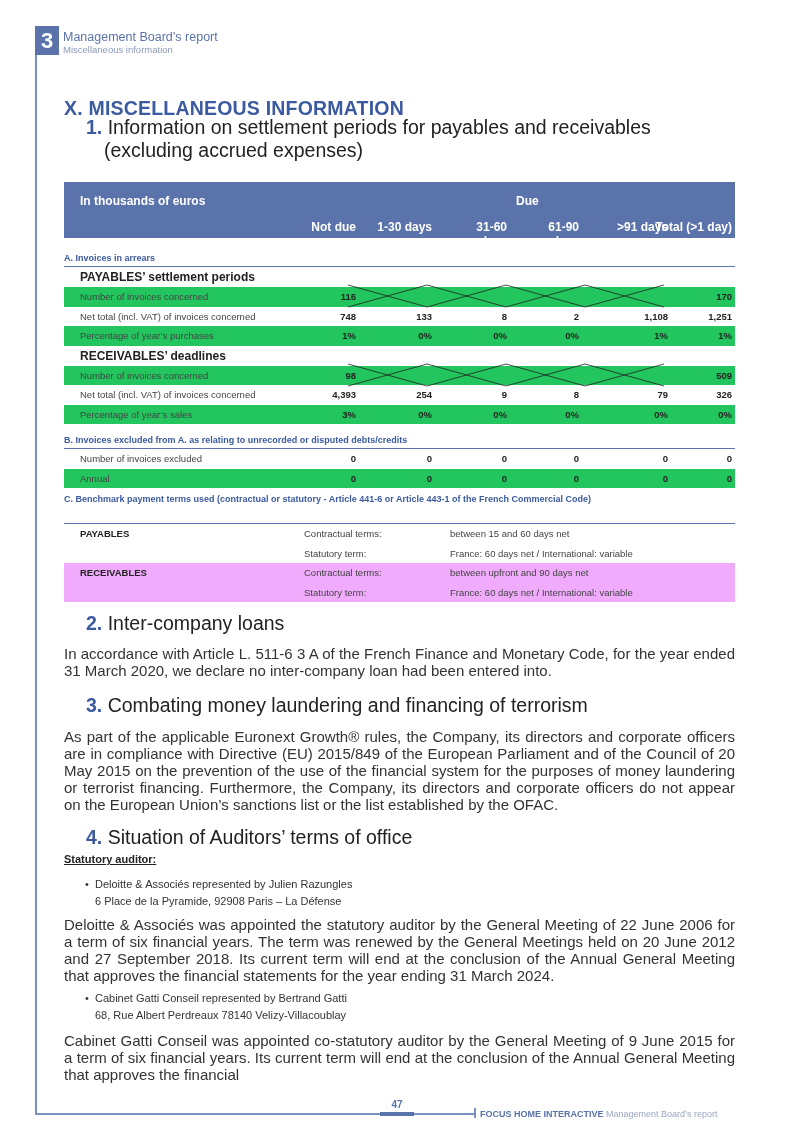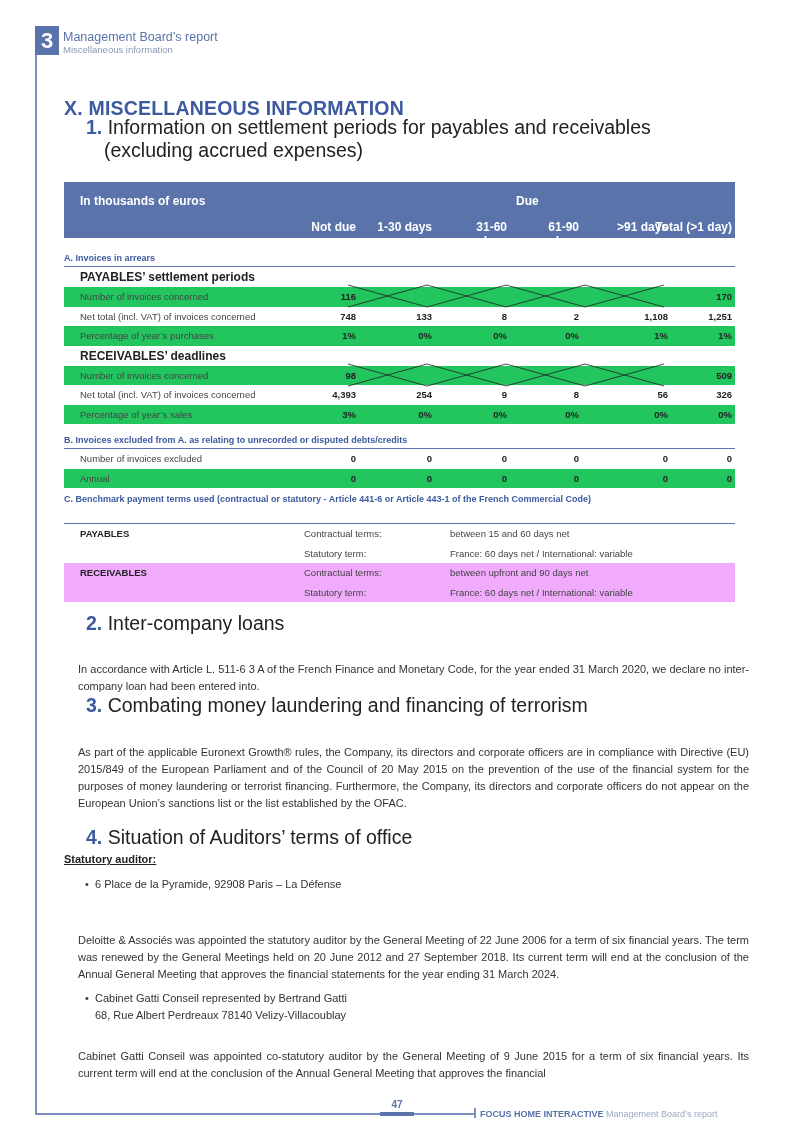--- a/index.html
+++ b/index.html
@@ -45,21 +45,21 @@
 
   .xsvg { position: absolute; left: 284px; top: -4px; width: 316px; height: 28px; }
 
   .terms-row { position: relative; height: 19.5px; line-height: 19.5px; }
   .terms-row.shade { background: #f0abfc; }
   .terms-row .party { position: absolute; left: 16px; font-weight: bold; color: #222; }
   .terms-row .tlabel { position: absolute; left: 240px; color: #444; }
   .terms-row .tval { position: absolute; left: 386px; color: #444; }
 
   
-  .para { position: absolute; left: 78px; width: 671px; font-size: 11px; line-height: 17px; color: #333; text-align: justify; margin-top: 16px; }
+  .para { position: absolute; left: 64px; width: 671px; font-size: 15px; line-height: 17px; color: #333; text-align: justify; }
   .underline-title { position: absolute; left: 64px; font-size: 11px; font-weight: bold; text-decoration: underline; color: #222; }
   .bullet { position: absolute; left: 86px; font-size: 11px; line-height: 17px; color: #333; }
   .bullet .dot { position: absolute; left: -1px; }
   .bullet .txt { margin-left: 9px; }
 
   
   .page-num { position: absolute; left: 382px; top: 1099px; width: 30px; text-align: center; font-size: 10px; font-weight: bold; color: #5a73ab; }
   .page-num-bar { position: absolute; left: 380px; top: 1112px; width: 34px; height: 4px; background: #5a73ab; }
   .footer-brand { position: absolute; left: 480px; top: 1109px; font-size: 9px; color: #5a73ab; }
   .footer-brand b { font-weight: bold; }
@@ -139,21 +139,21 @@
       <polyline points="0,24 79,2 158,24 237,2 316,24" fill="none" stroke="#222" stroke-width="0.8"></polyline>
     </svg>
     <span class="v c6">509</span>
   </div>
   <div class="row">
     <span class="lbl">Net total (incl. VAT) of invoices concerned</span>
     <span class="v c1">4,393</span>
     <span class="v c2">254</span>
     <span class="v c3">9</span>
     <span class="v c4">8</span>
-    <span class="v c5">56</span>
+    <span class="v c5">79</span>
     <span class="v c6">326</span>
   </div>
   <div class="row shade">
     <span class="lbl">Percentage of year’s sales</span>
     <span class="v c1">3%</span>
     <span class="v c2">0%</span>
     <span class="v c3">0%</span>
     <span class="v c4">0%</span>
     <span class="v c5">0%</span>
     <span class="v c6">0%</span>
@@ -216,20 +216,21 @@
 <div class="para" style="top:728px;">As part of the applicable Euronext Growth® rules, the Company, its directors and corporate officers are in compliance with Directive (EU) 2015/849 of the European Parliament and of the Council of 20 May 2015 on the prevention of the use of the financial system for the purposes of money laundering or terrorist financing. Furthermore, the Company, its directors and corporate officers do not appear on the European Union’s sanctions list or the list established by the OFAC.</div>
 
 <div class="sec-heading" style="top:826px;">
   <span class="num">4.</span>
   <span>Situation of Auditors’ terms of office</span>
 </div>
 <div class="underline-title" style="top:853px;">Statutory auditor:</div>
 
 <div class="bullet" style="top:876px;">
   <span class="dot">•</span>
+  <div class="txt">Deloitte &amp; Associés represented by Julien Razungles</div>
   <div class="txt">6 Place de la Pyramide, 92908 Paris – La Défense</div>
 </div>
 <div class="para" style="top:916px;">Deloitte &amp; Associés was appointed the statutory auditor by the General Meeting of 22 June 2006 for a term of six financial years. The term was renewed by the General Meetings held on 20 June 2012 and 27 September 2018. Its current term will end at the conclusion of the Annual General Meeting that approves the financial statements for the year ending 31 March 2024.</div>
 
 <div class="bullet" style="top:990px;">
   <span class="dot">•</span>
   <div class="txt">Cabinet Gatti Conseil represented by Bertrand Gatti</div>
   <div class="txt">68, Rue Albert Perdreaux 78140 Velizy-Villacoublay</div>
 </div>
 <div class="para" style="top:1032px;">Cabinet Gatti Conseil was appointed co-statutory auditor by the General Meeting of 9 June 2015 for a term of six financial years. Its current term will end at the conclusion of the Annual General Meeting that approves the financial</div>

